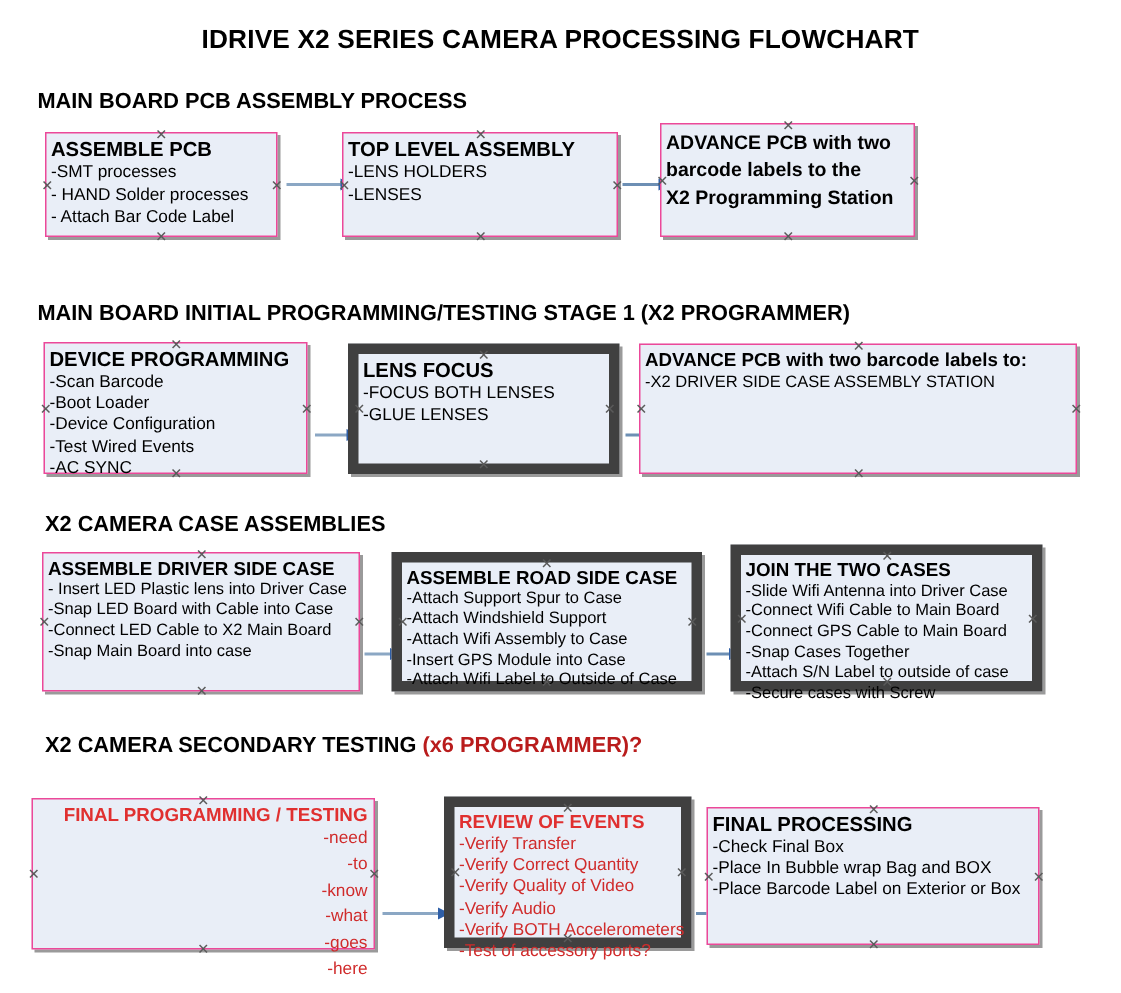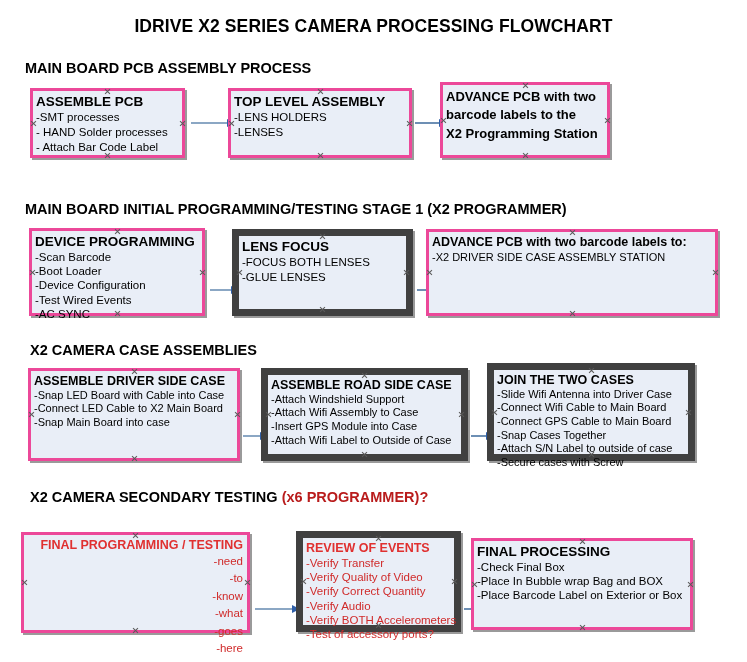--- a/index.html
+++ b/index.html
@@ -40,21 +40,21 @@
     white-space: nowrap;
   }
   .section-header .accent {
     color: #b91c1c;
   }
 
   
   .box {
     position: absolute;
     background: #e9eef7;
-    border: 3px solid #ec4899;
+    border: 1px solid #ec4899;
     box-sizing: border-box;
     box-shadow: 2px 2px 0 0 #9a9a9a;
     padding: 3px 4px 0 3px;
     overflow: visible;
   }
   .box.gray-frame {
     border: 7px solid #404040;
     box-shadow: 2px 2px 0 0 #9a9a9a;
   }
   .box .b-title {
@@ -214,33 +214,35 @@
     <span class="handle" style="left:0; top:50%;"></span>
     <span class="handle" style="left:100%; top:50%;"></span>
   </div>
 
   <div class="section-header" style="left:30px; top:342px;">
     <span>X2 CAMERA CASE ASSEMBLIES</span>
   </div>
 
   <div class="box t-small l-small l-tight" style="left:28px; top:368px; width:212px; height:93px;">
     <div class="b-title">ASSEMBLE DRIVER SIDE CASE</div>
+    <div class="b-line">- Insert LED Plastic lens into Driver Case</div>
     <div class="b-line">-Snap LED Board with Cable into Case</div>
     <div class="b-line">-Connect LED Cable to X2 Main Board</div>
     <div class="b-line">-Snap Main Board into case</div>
     <span class="handle" style="left:50%; top:0;"></span>
     <span class="handle" style="left:50%; top:100%;"></span>
     <span class="handle" style="left:0; top:50%;"></span>
     <span class="handle" style="left:100%; top:50%;"></span>
   </div>
 
   <div class="arrow" style="left:243px; top:435px; width:18px;"></div>
 
   <div class="box gray-frame t-small l-small l-tight" style="left:261px; top:368px; width:207px; height:93px;">
     <div class="b-title">ASSEMBLE ROAD SIDE CASE</div>
+    <div class="b-line">-Attach Support Spur to Case</div>
     <div class="b-line">-Attach Windshield Support</div>
     <div class="b-line">-Attach Wifi Assembly to Case</div>
     <div class="b-line">-Insert GPS Module into Case</div>
     <div class="b-line">-Attach Wifi Label to Outside of Case</div>
     <span class="handle" style="left:50%; top:0;"></span>
     <span class="handle" style="left:50%; top:100%;"></span>
     <span class="handle" style="left:0; top:50%;"></span>
     <span class="handle" style="left:100%; top:50%;"></span>
   </div>
 
@@ -276,22 +278,22 @@
     <span class="handle" style="left:50%; top:100%;"></span>
     <span class="handle" style="left:0; top:50%;"></span>
     <span class="handle" style="left:100%; top:50%;"></span>
   </div>
 
   <div class="arrow" style="left:255px; top:608px; width:38px;"></div>
 
   <div class="box gray-frame red t-small l-tight" style="left:296px; top:531px; width:165px; height:101px;">
     <div class="b-title">REVIEW OF EVENTS</div>
     <div class="b-line">-Verify Transfer</div>
+    <div class="b-line">-Verify Correct Quantity</div>
     <div class="b-line">-Verify Quality of Video</div>
-    <div class="b-line">-Verify Correct Quantity</div>
     <div class="b-line">-Verify Audio</div>
     <div class="b-line">-Verify BOTH Accelerometers</div>
     <div class="b-line">-Test of accessory ports?</div>
     <span class="handle" style="left:50%; top:0;"></span>
     <span class="handle" style="left:50%; top:100%;"></span>
     <span class="handle" style="left:0; top:50%;"></span>
     <span class="handle" style="left:100%; top:50%;"></span>
   </div>
 
   <div class="arrow dark" style="left:464px; top:608px; width:33px;"></div>

